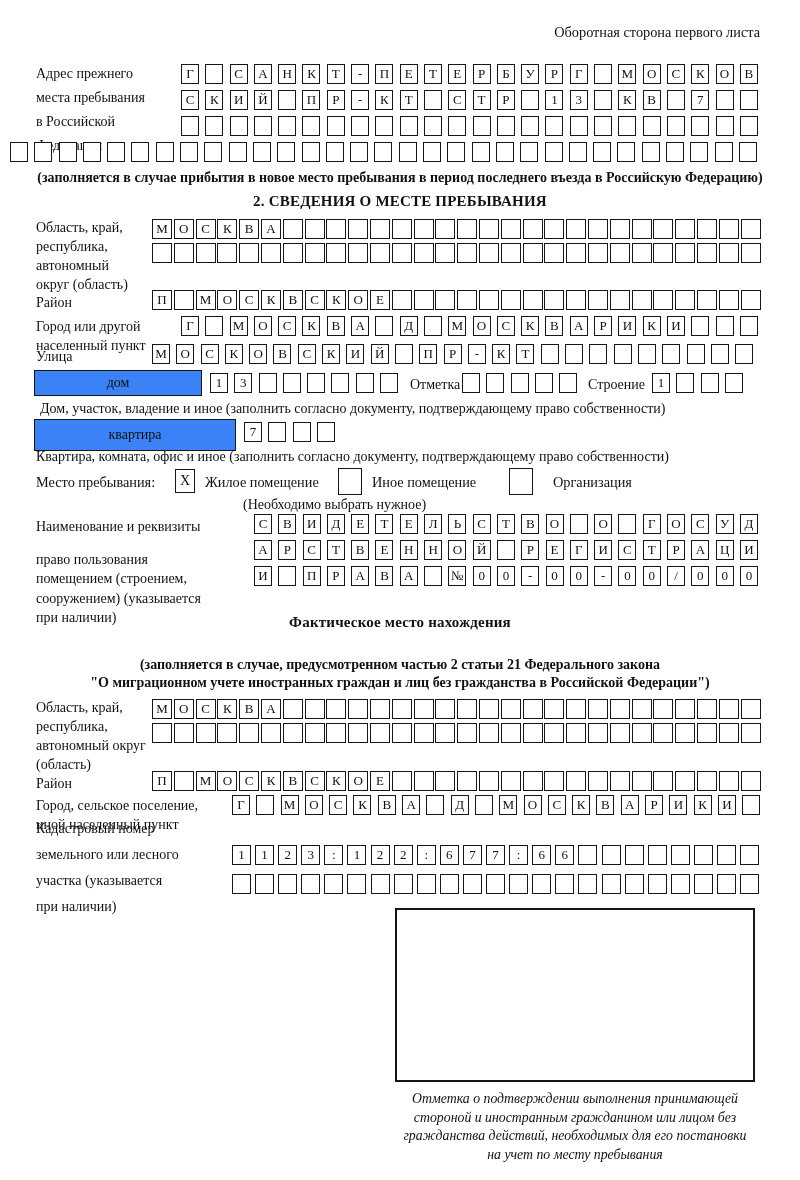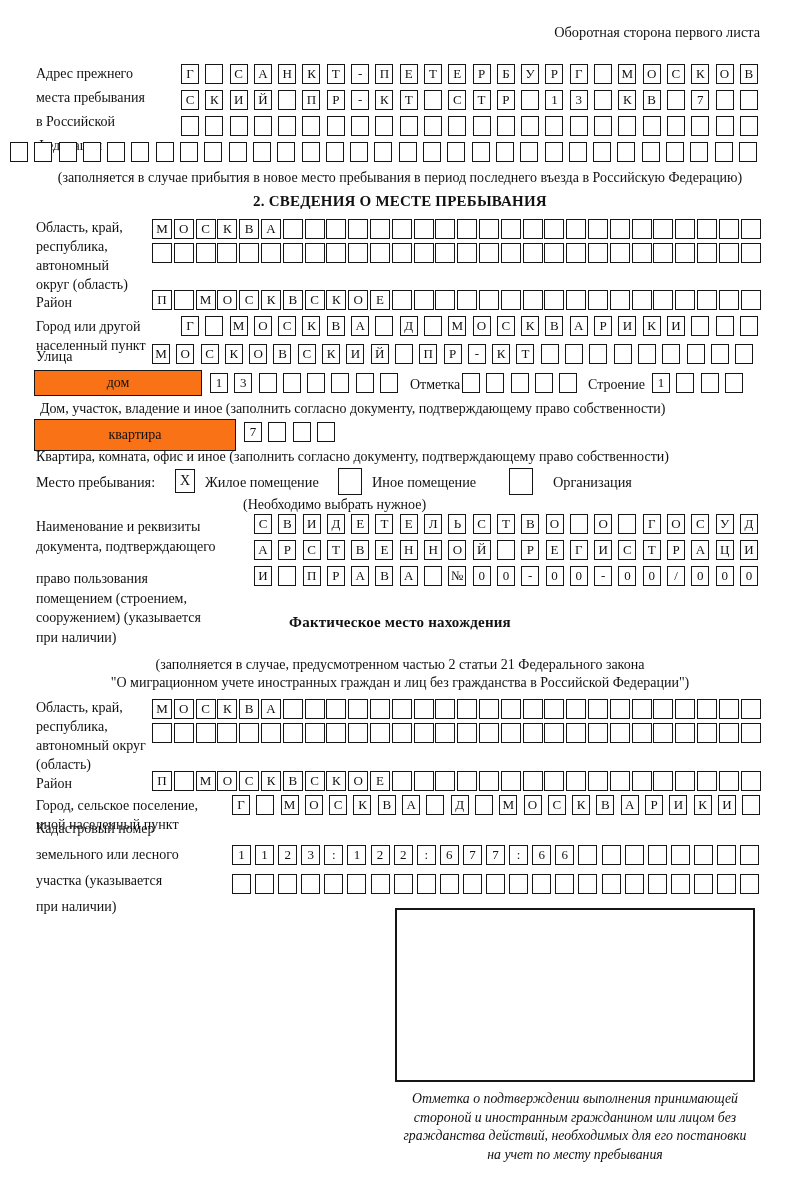--- a/index.html
+++ b/index.html
@@ -20,27 +20,27 @@
   .cell{
     box-sizing:border-box;flex:none;
     height:20px;
     border:1.6px solid #161616;
     display:flex;align-items:center;justify-content:center;
     font-size:13px;background:#fff;
   }
   .lg .cell{width:18px;margin-right:6.3px;}
   .sm .cell{width:20px;margin-right:1.8px;}
   .md .cell{width:19px;margin-right:4.1px;}
-  .center{width:800px;text-align:center;left:0;}
+  .center{width:800px;text-align:center;left:0;font-weight:bold;}
   .note{font-size:14px;color:#111;}
   .title{font-size:15px;font-weight:bold;letter-spacing:.2px;}
   .fieldbox{
     box-sizing:border-box;border:1.7px solid #161616;
     display:flex;align-items:center;justify-content:center;
-    font-size:14px;background:#f97316;
+    font-size:14px;background:#3b82f6;
   }
   .cb{
     box-sizing:border-box;border:1.7px solid #161616;
     display:flex;align-items:center;justify-content:center;
     font-size:14px;background:#fff;
   }
   .stamp{box-sizing:border-box;border:2px solid #161616;background:#fff;}
   .caption{font-size:13.8px;line-height:18.5px;text-align:center;}
 </style>
 </head>
@@ -373,21 +373,20 @@
   <div class="abs cb" style="left:175px;top:469px;width:20px;height:24px;">X</div>
   <div class="abs lbl" style="left:205px;top:473px;font-size:14.3px;">Жилое помещение</div>
   <div class="abs cb" style="left:338px;top:468px;width:24px;height:27px;"></div>
   <div class="abs lbl" style="left:372px;top:473px;font-size:14.3px;">Иное помещение</div>
   <div class="abs cb" style="left:509px;top:468px;width:24px;height:27px;"></div>
   <div class="abs lbl" style="left:553px;top:473px;font-size:14.3px;">Организация</div>
   <div class="abs note" style="left:243px;top:497px;">(Необходимо выбрать нужное)</div>
 
   <div class="abs" style="left:36px;top:517px;width:215px;">
     <div class="lbl" style="line-height:19.5px;">Наименование и реквизиты</div>
-    <div class="lbl" style="line-height:19.5px;">документа, подтверждающего</div>
     <div class="lbl" style="line-height:19.5px;margin-top:13px;">право пользования</div>
     <div class="lbl" style="line-height:19.5px;">помещением (строением,</div>
     <div class="lbl" style="line-height:19.5px;">сооружением) (указывается</div>
     <div class="lbl" style="line-height:19.5px;">при наличии)</div>
   </div>
   <div class="abs cells lg" style="left:254px;top:514px;">
       <span class="cell">С</span>
       <span class="cell">В</span>
       <span class="cell">И</span>
       <span class="cell">Д</span>

